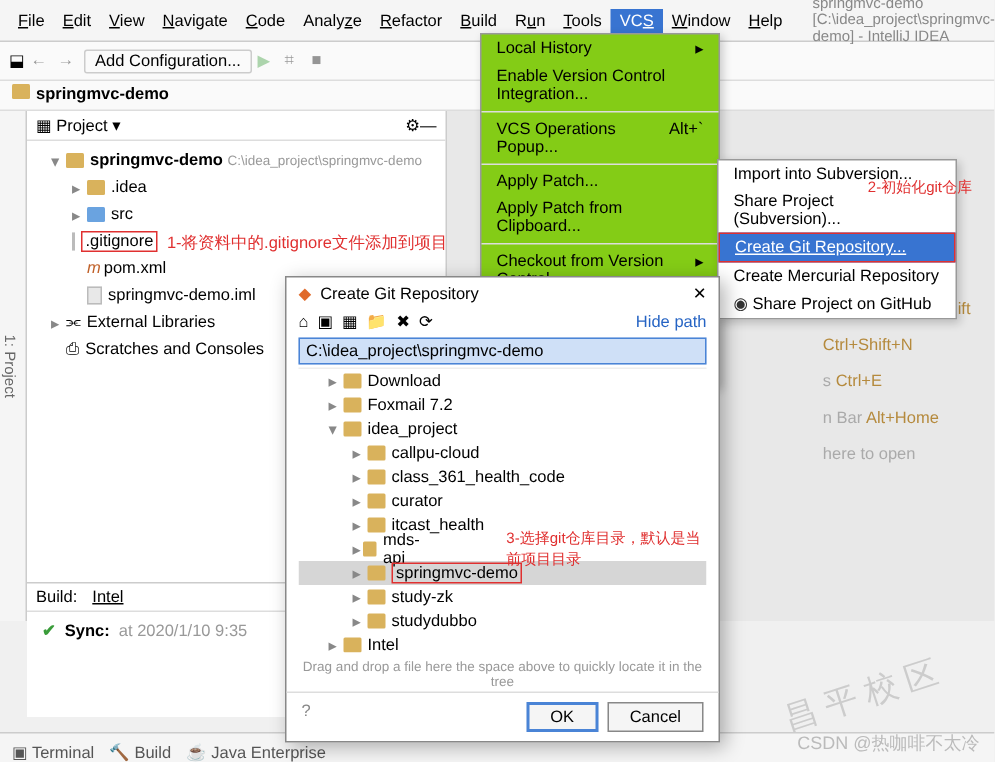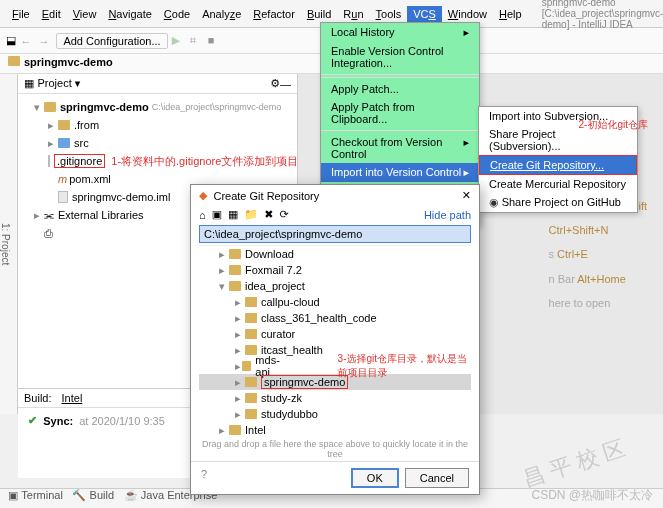--- a/index.html
+++ b/index.html
@@ -26,22 +26,22 @@
 .file { width: 10px; height: 12px; background: #e8e8e8; border: 1px solid #bbb; display: inline-block; margin-right: 4px; }
 .highlight-red { border: 1px solid #e03030; padding: 0 2px; }
 .ann-red { color: #e03030; margin-left: 6px; font-size: 11px; }
 .editor { flex: 1; background: #e8e8e8; position: relative; }
 .bigtext { position: absolute; right: 16px; top: 120px; color: #aaa; font-size: 12px; line-height: 2.2; text-align: left; }
 .bigtext .kb { color: #b58a3d; }
 .build-panel { position: absolute; left: 18px; top: 388px; width: 280px; height: 90px; background: #fff; border-top: 1px solid #ccc; }
 .build-head { padding: 3px 6px; border-bottom: 1px solid #ddd; display: flex; gap: 10px; }
 .build-body { padding: 6px 10px; display: flex; align-items: center; gap: 6px; }
 .check { color: #3a9c3a; font-weight: bold; }
-.statusbar { position: absolute; bottom: 0; left: 0; right: 0; height: 20px; background: #f5f5f5; border-top: 1px solid #ccc; display: flex; align-items: flex-start; padding: 0 8px; gap: 10px; font-size: 10px; color: #555; }
-.vcs-menu { position: absolute; left: 320px; top: 22px; width: 160px; background: #86efac; border: 1px solid #999; box-shadow: 2px 2px 6px rgba(0,0,0,0.2); z-index: 5; }
+.statusbar { position: absolute; bottom: 0; left: 0; right: 0; height: 20px; background: #f5f5f5; border-top: 1px solid #ccc; display: flex; align-items: flex-end; padding: 0 8px; gap: 10px; font-size: 10px; color: #555; }
+.vcs-menu { position: absolute; left: 320px; top: 22px; width: 160px; background: #84cc16; border: 1px solid #999; box-shadow: 2px 2px 6px rgba(0,0,0,0.2); z-index: 5; }
 .vcs-menu .mi { padding: 3px 10px; display: flex; justify-content: space-between; }
 .vcs-menu .sep { height: 1px; background: #ddd; margin: 2px 0; }
 .vcs-menu .mi.hi { background: #3874d1; color: #fff; }
 .vcs-menu .mi .arr { color: inherit; }
 .submenu { position: absolute; left: 478px; top: 106px; width: 160px; background: #fff; border: 1px solid #999; box-shadow: 2px 2px 6px rgba(0,0,0,0.2); z-index: 6; }
 .submenu .mi { padding: 3px 10px; }
 .submenu .mi.hi { background: #3874d1; color: #fff; text-decoration: underline; }
 .dialog { position: absolute; left: 190px; top: 184px; width: 290px; background: #fff; border: 1px solid #888; box-shadow: 3px 3px 12px rgba(0,0,0,0.3); z-index: 10; }
 .dlg-title { display: flex; align-items: center; padding: 4px 8px; gap: 6px; }
 .dlg-title .x { margin-left: auto; cursor: pointer; }
@@ -103,21 +103,21 @@
     <div class="panel-head">
       <span>▦ <span>Project</span> ▾</span>
       <span class="gear">⚙</span>
       <span>—</span>
     </div>
     <div class="tree">
       <div class="row ind1"><span class="arrow">▾</span><span class="folder"></span><b>springmvc-demo</b>&nbsp;<span style="color:#999;font-size:9px">C:\idea_project\springmvc-demo</span></div>
       <div class="row ind2">
           <span class="arrow">▸</span>
           <span class="folder"></span>
-          <span>.from</span>
+          <span>.idea</span>
         </div>
       <div class="row ind2">
           <span class="arrow">▸</span>
           <span class="folder" style="background:#6aa3e0"></span>
           <span>src</span>
         </div>
       <div class="row ind2">
           <span class="arrow"></span>
           <span class="file"></span>
           <span class="highlight-red">.gitignore</span>
@@ -134,20 +134,21 @@
           <span>springmvc-demo.iml</span>
         </div>
       <div class="row ind1">
           <span class="arrow">▸</span>
           <span style="margin-right:4px">⫘</span>
           <span>External Libraries</span>
         </div>
       <div class="row ind1">
           <span class="arrow"></span>
           <span style="margin-right:4px">⎙</span>
+          <span>Scratches and Consoles</span>
         </div>
     </div>
   </div>
   <div class="editor">
     <div class="bigtext">
       <div><span>ywhere</span> <span class="kb">Double Shift</span></div>
       <div><span class="kb">Ctrl+Shift+N</span></div>
       <div><span>s</span> <span class="kb">Ctrl+E</span></div>
       <div><span>n Bar</span> <span class="kb">Alt+Home</span></div>
       <div><span>here to open</span></div>
@@ -157,20 +158,24 @@
 
 <div class="vcs-menu">
   <div class="mi">
       <span>Local History</span>
       <span class="arr">▸</span>
     </div>
   <div class="mi">
       <span>Enable Version Control Integration...</span>
     </div>
   <div class="sep"></div>
+  <div class="mi">
+      <span>VCS Operations Popup...</span>
+      <span>Alt+`</span>
+    </div>
   <div class="sep"></div>
   <div class="mi">
       <span>Apply Patch...</span>
     </div>
   <div class="mi">
       <span>Apply Patch from Clipboard...</span>
     </div>
   <div class="sep"></div>
   <div class="mi">
       <span>Checkout from Version Control</span>

